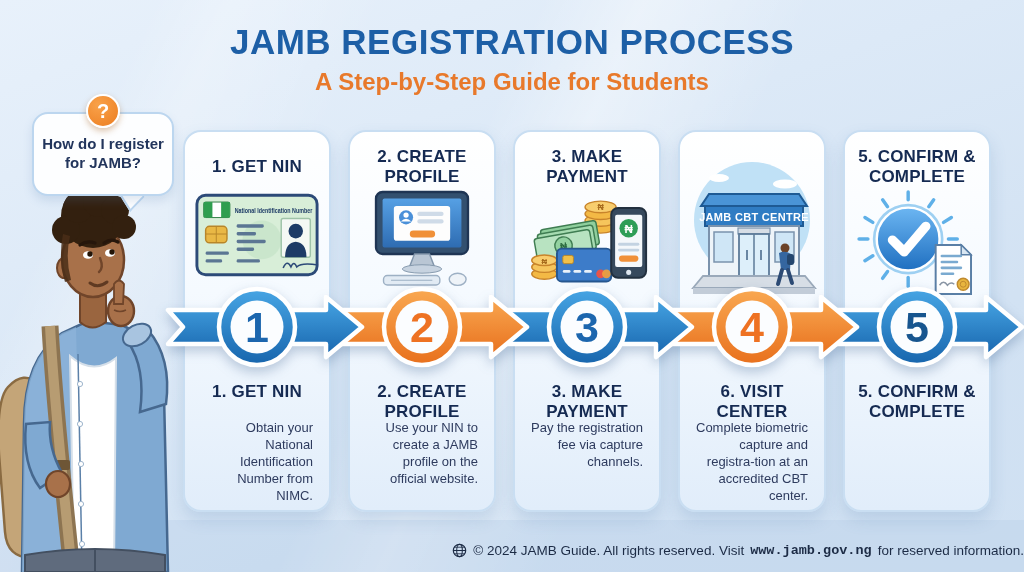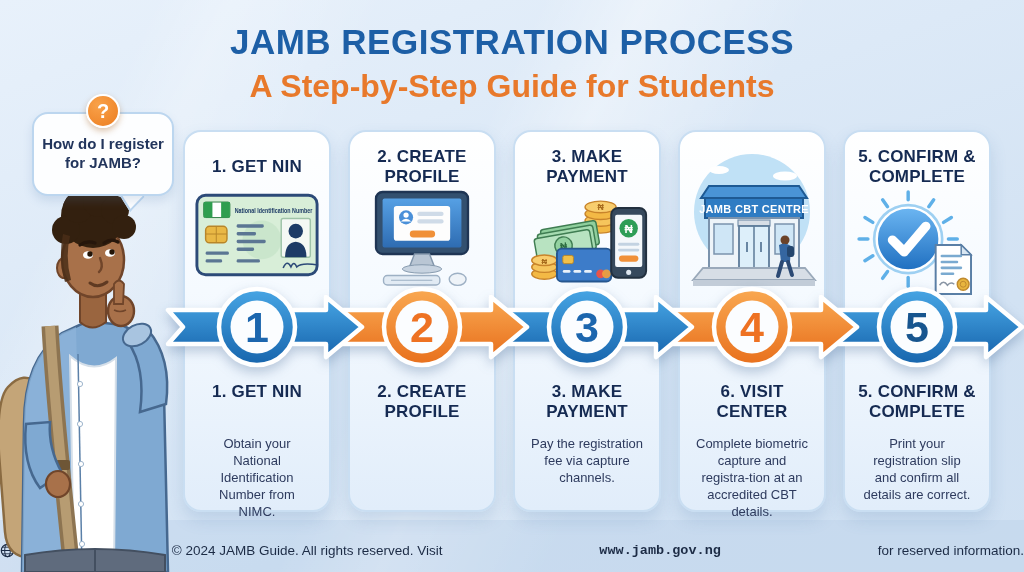--- a/index.html
+++ b/index.html
@@ -10,21 +10,21 @@
   }
   .streak{position:absolute; inset:0; pointer-events:none;
     background:
       linear-gradient(115deg, rgba(255,255,255,0) 42%, rgba(255,255,255,.38) 50%, rgba(255,255,255,0) 63%),
       linear-gradient(115deg, rgba(255,255,255,0) 12%, rgba(255,255,255,.25) 18%, rgba(255,255,255,0) 30%);
   }
   .footer-band{position:absolute; left:0; right:0; bottom:0; height:52px; background:rgba(182,206,231,.35);}
   
   .header{position:absolute; top:22px; left:0; width:100%; text-align:center;}
   .title{font-size:35px; font-weight:800; letter-spacing:.5px; color:#1d5fa6;}
-  .subtitle{font-size:32px; font-weight:700; color:#e8792b; margin-top:6px;}
+  .subtitle{font-size:24px; font-weight:700; color:#e8792b; margin-top:6px;}
   
   .bubble{position:absolute; left:32px; top:112px; width:142px; height:84px;
     background:#fdfeff; border:2px solid #bcd6ef; border-radius:16px;
     box-shadow:0 5px 10px rgba(90,130,180,.18);
     display:flex; align-items:center; justify-content:flex-start; text-align:center;
     font-size:15px; font-weight:700; color:#22355c; line-height:1.25; padding:6px 8px; z-index:6;}
   .bubble-tail{position:absolute; left:122px; top:186px; width:20px; height:20px;
     background:#fdfeff; border-right:2px solid #bcd6ef; border-bottom:2px solid #bcd6ef;
     transform:rotate(58deg) skew(14deg); z-index:5;}
   .q-badge{position:absolute; left:86px; top:94px; width:34px; height:34px; border-radius:50%;
@@ -34,34 +34,34 @@
     color:#fff; font-size:20px; font-weight:800; z-index:7;}
   
   .card{position:absolute; top:130px; width:148px; height:382px; border-radius:18px;
     background:linear-gradient(180deg,#ffffff 0%,#f5faff 42%,#e1edfa 100%);
     border:2px solid #c9def2;
     box-shadow:0 8px 16px rgba(80,120,170,.18); z-index:1;}
   .card .top-title{position:absolute; top:12px; left:0; width:100%; min-height:46px;
     display:flex; align-items:center; justify-content:center; text-align:center;
     font-size:17px; font-weight:800; color:#152a52; line-height:1.15; padding:0 10px; letter-spacing:.2px;}
   .card .icon-box{position:absolute; top:56px; left:0; width:100%; display:flex; justify-content:center;}
-  .card .icon-box.tall{top:12px;}
+  .card .icon-box.tall{top:20px;}
   .card .bottom-title{position:absolute; top:250px; left:0; width:100%;
     text-align:center; font-size:17px; font-weight:800; color:#152a52; line-height:1.2; padding:0 6px; letter-spacing:.2px;}
-  .card .desc{position:absolute; top:304px; left:0; width:100%; text-align:center;
+  .card .desc{position:absolute; top:288px; left:0; width:100%; text-align:right;
     font-size:13px; color:#2e3b5e; line-height:1.3; padding:0 16px;}
   
   .arrow-band{position:absolute; left:0; top:270px; width:1024px; height:114px; z-index:2;
     filter:drop-shadow(0 5px 6px rgba(40,80,130,.28));}
   .arrow-band text{font-family:"Liberation Sans", sans-serif; font-weight:800;}
   
   .student{position:absolute; left:-6px; top:172px; width:212px; height:400px; z-index:4;}
   
   .footer{position:absolute; left:0; bottom:14px; width:100%; display:flex; gap:6px;
-    align-items:center; justify-content:space-between; font-size:13.5px; color:#1c2b45; z-index:3;}
+    align-items:center; justify-content:flex-end; font-size:13.5px; color:#1c2b45; z-index:3;}
   .footer b{font-weight:800;font-family:Liberation Mono, monospace;}
   svg text{font-family:"Liberation Sans", sans-serif;}
 </style>
 </head>
 <body>
 
 <div class="stage">
   <div class="streak"></div>
   <div class="footer-band"></div>
 
@@ -128,20 +128,21 @@
         <rect x="60" y="32" width="28" height="4.5" rx="2.2" fill="#cfdbe8"></rect>
         <rect x="52" y="44" width="27" height="7.5" rx="3.7" fill="#f09038"></rect>
         <path d="M57,69 L73,69 L78,82 L52,82 Z" fill="#b9c6d4" stroke="#8296ab" stroke-width="1.5"></path>
         <ellipse cx="65" cy="85" rx="21" ry="4.5" fill="#c7d3e0" stroke="#8296ab" stroke-width="1"></ellipse>
         <rect x="24" y="92" width="60" height="10" rx="4" fill="#e2ebf4" stroke="#9db0c4" stroke-width="1.5"></rect>
         <line x1="32" y1="97" x2="76" y2="97" stroke="#9db0c4" stroke-width="1.2"></line>
         <ellipse cx="103" cy="96" rx="9" ry="6.5" fill="#eef3f8" stroke="#9db0c4" stroke-width="1.5"></ellipse>
       </svg>
     </div>
     <div class="bottom-title">2. CREATE PROFILE</div>
+    <div class="desc">Use your NIN to create a JAMB profile on the official website.</div>
   </div>
 
   <div class="card" style="left:513px">
     <div class="top-title">3. MAKE PAYMENT</div>
     <div class="icon-box">
       <svg width="126" height="98" viewBox="0 0 130 100">
         <g>
           <ellipse cx="79" cy="40" rx="16" ry="6" fill="#f3b945" stroke="#c8842b" stroke-width="1.5"></ellipse>
           <ellipse cx="79" cy="33" rx="16" ry="6" fill="#f6c55c" stroke="#c8842b" stroke-width="1.5"></ellipse>
           <ellipse cx="79" cy="26" rx="16" ry="6" fill="#f3b945" stroke="#c8842b" stroke-width="1.5"></ellipse>
@@ -208,21 +209,21 @@
         <g>
           <circle cx="104" cy="96" r="4.5" fill="#6b4228"></circle>
           <path d="M98,101 Q104,98 110,102 L109,118 L100,118 Z" fill="#3566a0"></path>
           <rect x="106" y="102" width="7" height="11" rx="2.5" fill="#24466e"></rect>
           <path d="M101,118 L97,132" stroke="#2c4a74" stroke-width="4" stroke-linecap="round"></path>
           <path d="M107,118 L111,131" stroke="#2c4a74" stroke-width="4" stroke-linecap="round"></path>
         </g>
       </svg>
     </div>
     <div class="bottom-title">6. VISIT CENTER</div>
-    <div class="desc">Complete biometric capture and registra-tion at an accredited CBT details.</div>
+    <div class="desc">Complete biometric capture and registra-tion at an accredited CBT center.</div>
   </div>
 
   <div class="card" style="left:843px">
     <div class="top-title">5. CONFIRM &amp; COMPLETE</div>
     <div class="icon-box">
       <svg width="128" height="110" viewBox="0 0 130 112">
         <defs>
           <linearGradient id="chk" x1="0" y1="0" x2="0" y2="1">
             <stop offset="0" stop-color="#6cb6f2"></stop>
               <stop offset="1" stop-color="#1f6fc0"></stop>
@@ -250,21 +251,20 @@
           <rect x="89" y="74" width="18" height="2.6" rx="1.3" fill="#7aaad0"></rect>
           <rect x="89" y="80" width="22" height="2.6" rx="1.3" fill="#7aaad0"></rect>
           <rect x="89" y="86" width="14" height="2.6" rx="1.3" fill="#7aaad0"></rect>
           <path d="M88,99 q4,-6 8,0 q3,-4 7,-1" stroke="#8a96a5" stroke-width="1.5" fill="none"></path>
           <circle cx="112" cy="98" r="6" fill="#e8b53e" stroke="#c08a2e" stroke-width="1.5"></circle>
           <circle cx="112" cy="98" r="3" fill="none" stroke="#c08a2e" stroke-width="1"></circle>
         </g>
       </svg>
     </div>
     <div class="bottom-title">5. CONFIRM &amp; COMPLETE</div>
-    <div class="desc">Print your registration slip and confirm all details are correct.</div>
   </div>
 
   <svg class="arrow-band" viewBox="0 0 1024 114">
     <defs>
       <linearGradient id="gb" x1="0" y1="0" x2="0" y2="1">
         <stop offset="0" stop-color="#47a5e4"></stop>
           <stop offset="1" stop-color="#1765ad"></stop>
       </linearGradient>
       <linearGradient id="go" x1="0" y1="0" x2="0" y2="1">
         <stop offset="0" stop-color="#f9a851"></stop>

